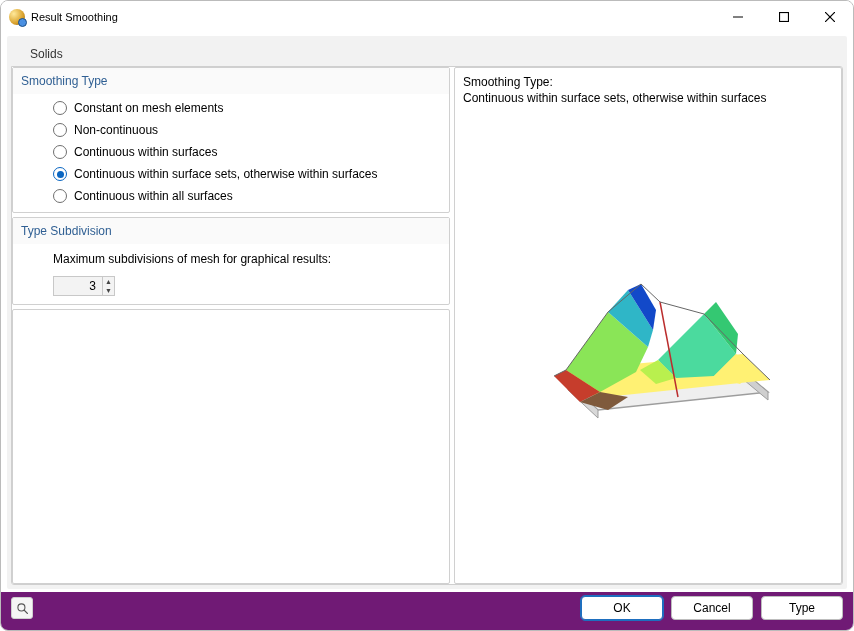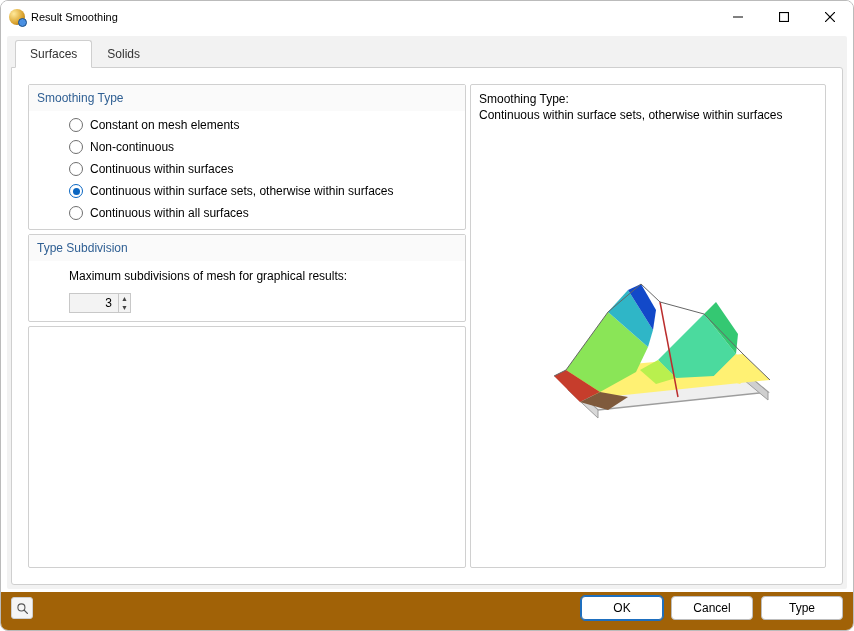--- a/index.html
+++ b/index.html
@@ -79,21 +79,21 @@
     position: relative;
     z-index: 2;
   }
   .tab-content {
     flex: 1;
     background: #fff;
     border: 1px solid #cfcfcf;
     border-radius: 0 3px 3px 3px;
     margin-top: -1px;
     display: flex;
-    padding: 16px;
+    padding: 0;
     gap: 4px;
     min-height: 0;
   }
   .left-col {
     width: 438px;
     display: flex;
     flex-direction: column;
     gap: 4px;
   }
   .group {
@@ -192,21 +192,21 @@
     justify-content: center;
   }
 
   
   .footer {
     height: 38px;
     display: flex;
     align-items: center;
     padding: 0 10px 6px 10px;
     gap: 8px;
-    background: #a16207;
+    background: #701a75;
   }
   .help-btn {
     width: 22px; height: 22px;
     border: 1px solid #cfcfcf;
     background: #f5f5f5;
     border-radius: 3px;
     display: flex; align-items: center; justify-content: center;
     cursor: pointer;
   }
   .footer-spacer { flex: 1; }
@@ -247,21 +247,20 @@
       <svg width="10" height="10" viewBox="0 0 10 10">
           <line x1="0" y1="0" x2="10" y2="10" stroke="currentColor" stroke-width="1.2"></line>
           <line x1="10" y1="0" x2="0" y2="10" stroke="currentColor" stroke-width="1.2"></line>
         </svg>
     </div>
   </div>
 </div>
 
 <div class="frame">
   <div class="tabs">
-    <div class="tab active">Surfaces</div>
     <div class="tab">Solids</div>
   </div>
   <div class="tab-content">
 
     <div class="left-col">
 
       <div class="group">
         <div class="group-header">Smoothing Type</div>
         <div class="group-body">
           <div class="radio-row">

